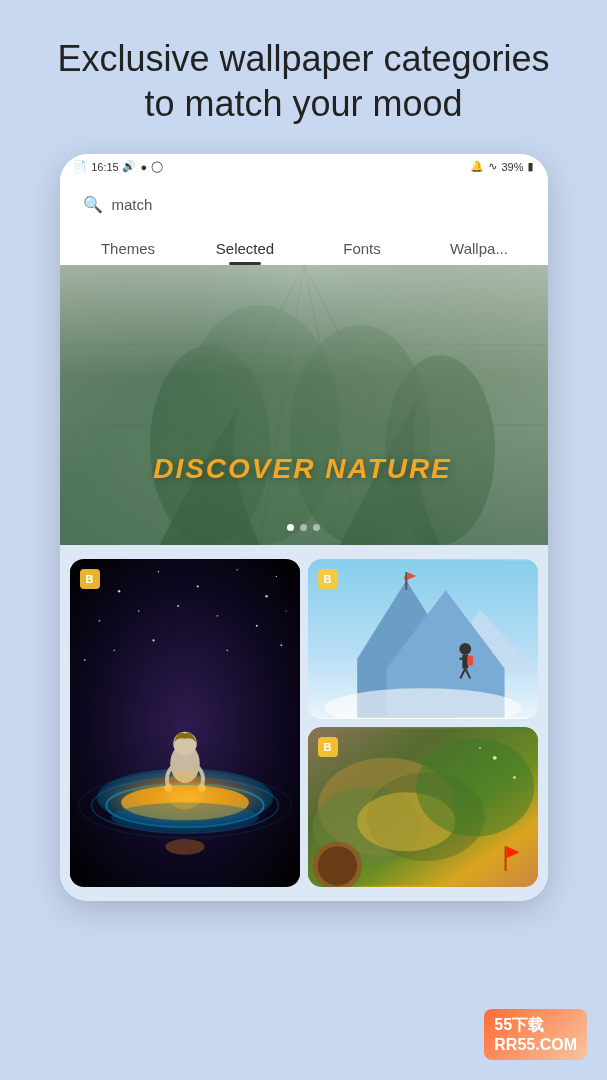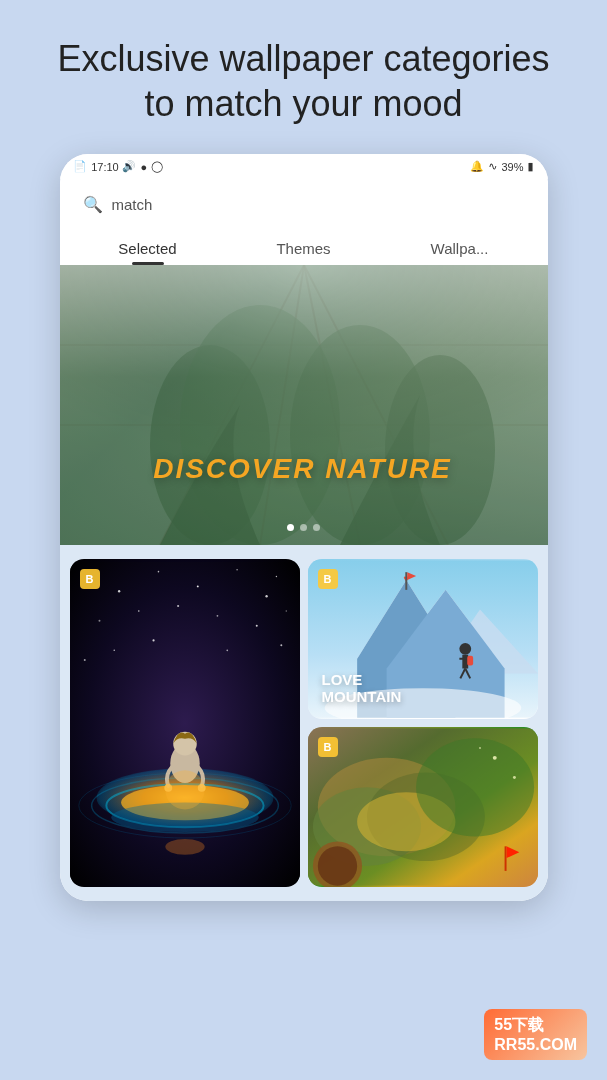--- a/index.html
+++ b/index.html
@@ -257,44 +257,47 @@
 </head>
 <body>
 
 <p class="headline">Exclusive wallpaper categories to match your mood</p>
 
 <div class="phone-mockup">
 
   <div class="status-bar">
     <div class="status-left">
       <span>📄</span>
-      <span>17:10</span>
+      <span>16:15</span>
       <span>🔊</span>
       <span>●</span>
       <span>◯</span>
     </div>
     <div class="status-right">
       <span>🔔</span>
       <span>∿</span>
       <span>39%</span>
       <span>▮</span>
     </div>
   </div>
 
   <div class="search-bar">
     <span class="search-icon-svg">🔍</span>
     <span>match</span>
   </div>
 
   <div class="tabs">
+    <div class="tab-item">
+      <span>Themes</span>
+    </div>
     <div class="tab-item active">
       <span>Selected</span>
     </div>
     <div class="tab-item">
-      <span>Themes</span>
+      <span>Fonts</span>
     </div>
     <div class="tab-item">
       <span>Wallpa...</span>
     </div>
   </div>
 
   <div class="hero-banner">
     <div class="hero-bg"></div>
 
     <svg class="greenhouse-struts" viewBox="0 0 488 280" xmlns="http://www.w3.org/2000/svg">
@@ -363,24 +366,20 @@
           <line x1="160" y1="110" x2="165" y2="120" stroke="#333" stroke-width="2"></line>
 
           <rect x="162" y="97" width="6" height="10" rx="2" fill="#e74c3c"></rect>
 
           <text x="100" y="22" font-size="10" fill="#e74c3c" text-anchor="middle">♥</text>
 
           <rect x="99" y="12" width="2" height="18" fill="#555"></rect>
           <polygon points="101,12 110,16 101,20" fill="#e74c3c"></polygon>
         </svg>
         <div class="card-badge">B</div>
-        <div class="mountain-text">
-          <span>LOVE</span><br>
-          <span>MOUNTAIN</span>
-        </div>
       </div>
     </div>
 
     <div class="gallery-card card-space gallery-card-tall" style="grid-row: 1/3; min-height: 328px; position:relative;">
       <div class="stars-container">
         <svg viewBox="0 0 234 328" width="100%" height="100%" xmlns="http://www.w3.org/2000/svg">
           <defs>
             <radialGradient id="spaceGrad" cx="50%" cy="50%" r="70%">
               <stop offset="0%" stop-color="#2d1b4e"></stop>
               <stop offset="60%" stop-color="#0d0820"></stop>

